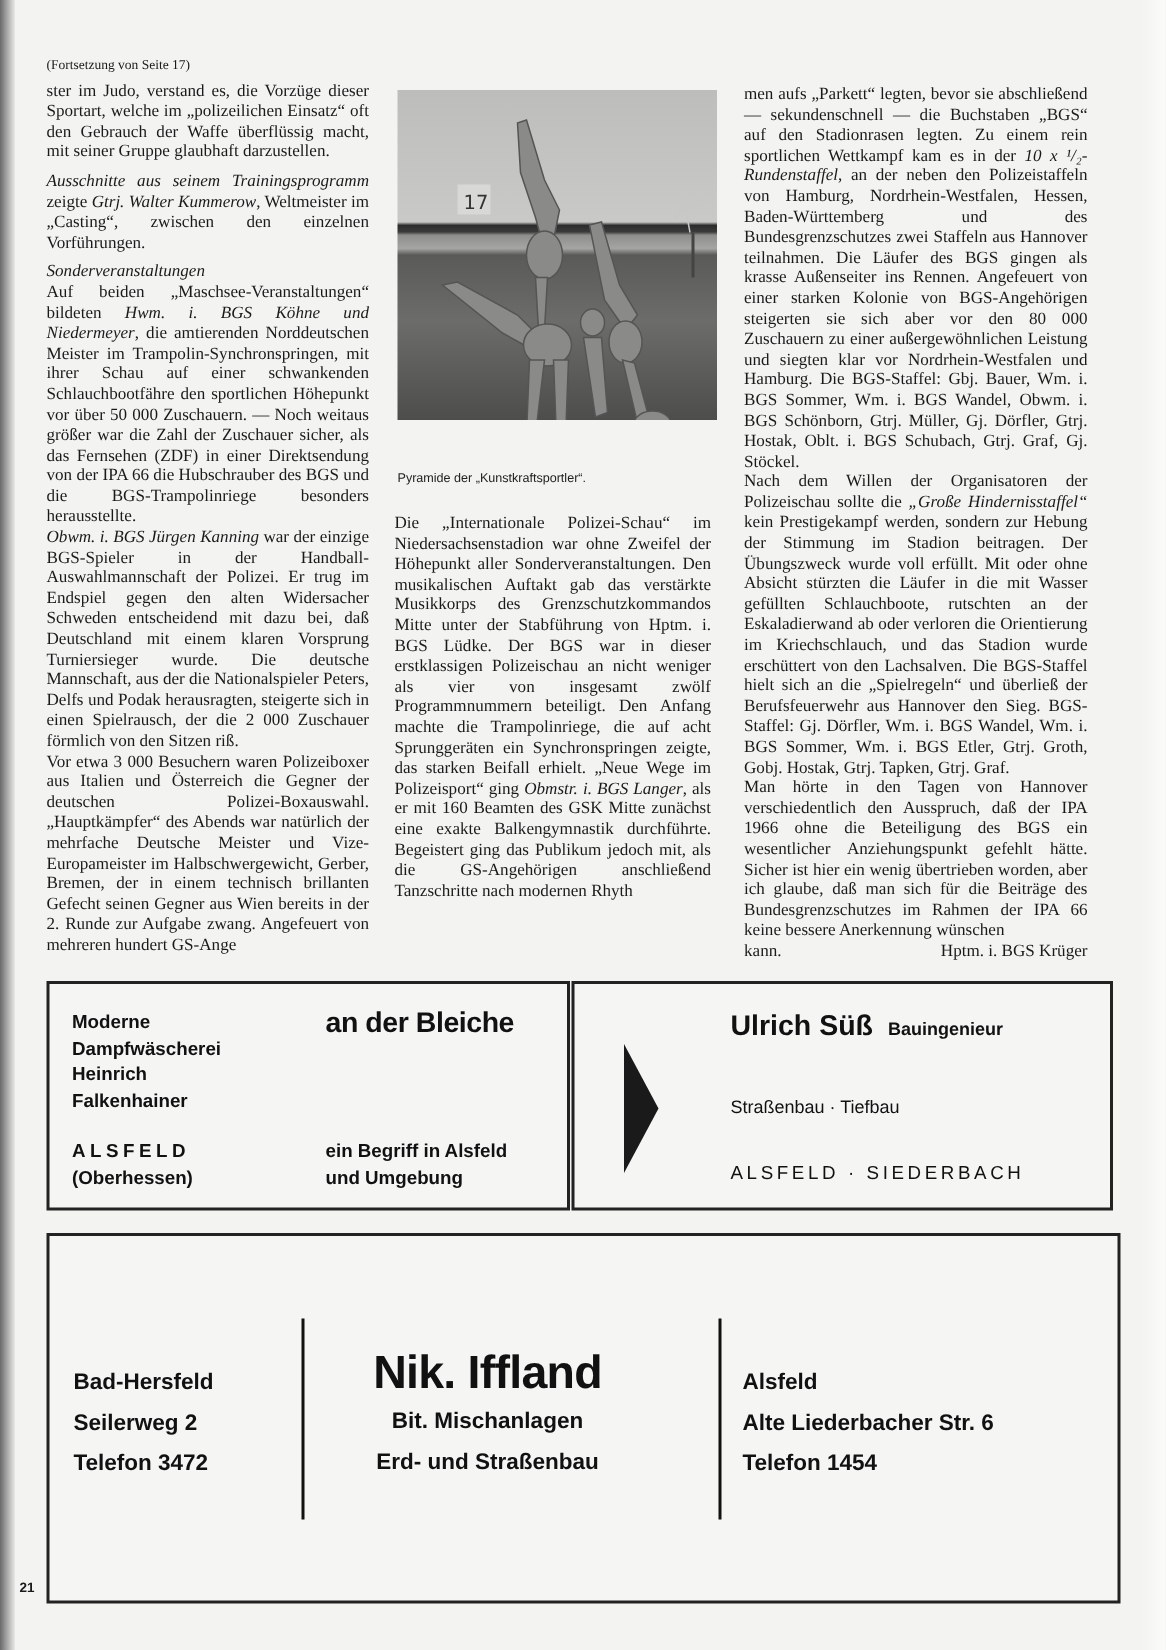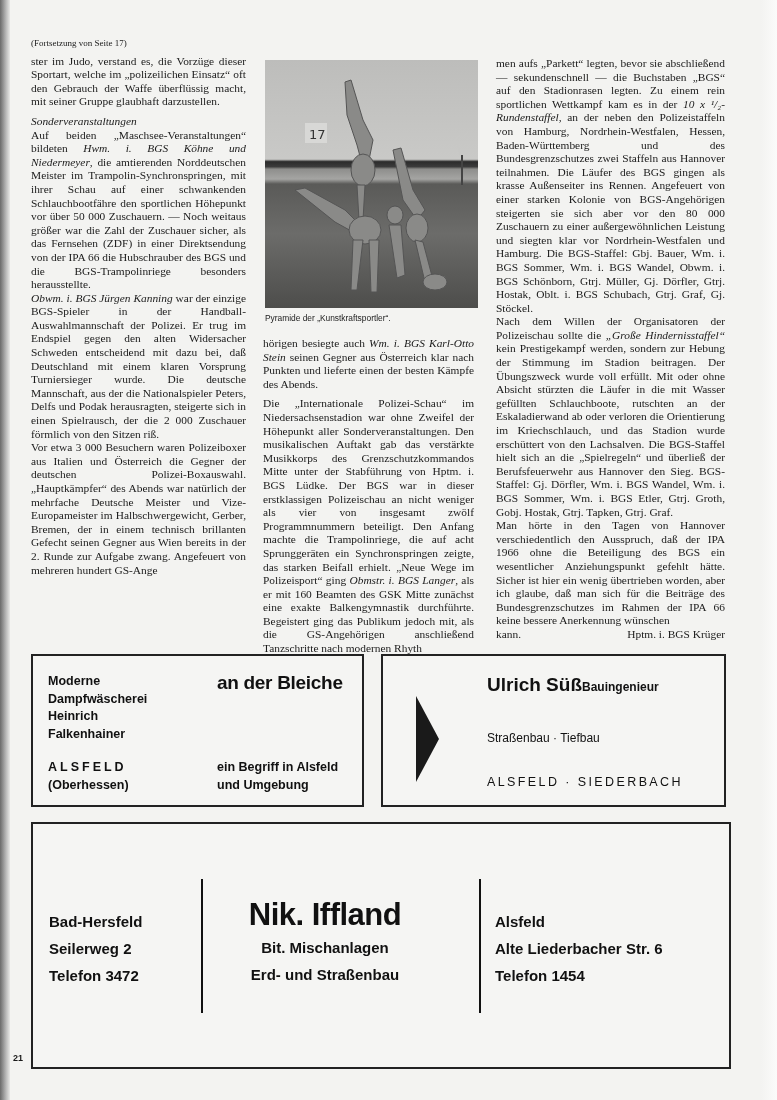--- a/index.html
+++ b/index.html
@@ -8,56 +8,57 @@
   .page-edge{position:absolute;right:0;top:0;width:16px;height:1100px;background:linear-gradient(to right,#f3f3f1,#fbfbfa);}
   .col{position:absolute;font-family:"Liberation Serif","DejaVu Serif",serif;font-size:11.4px;line-height:13.6px;text-align:justify;hyphens:manual;}
   .col p{margin:0;}
   .col p.gap{margin-top:6px;}
   .col1{left:31px;top:37px;width:215px;}
   .col2{left:263px;top:337px;width:211px;}
   .col3{left:496px;top:57px;width:229px;}
   .cont{font-size:9px;margin-bottom:4px !important;}
   .it{font-style:italic;}
   .sign{display:flex;justify-content:space-between;}
-  .photo{position:absolute;left:265px;top:60px;width:213px;height:248px;background:
+  .photo{position:absolute;left:265px;top:60px;width:213px;height:220px;background:
     linear-gradient(to bottom,#bdbdbb 0%,#c9c9c7 40%,#2c2c2c 41%,#3b3b3b 43%,#8e8e8c 44%,#a5a5a3 48%,#5a5a58 50%,#6c6c6a 70%,#4d4d4b 100%);overflow:hidden;}
   .photo svg{position:absolute;left:0;top:0;}
   .caption{position:absolute;left:265px;top:313px;font-family:"Liberation Sans","DejaVu Sans",sans-serif;font-size:8.4px;color:#222;}
-  .ad{position:absolute;border:2px solid #222;background:#f5f5f3;font-family:"Liberation Sans","DejaVu Sans",sans-serif;font-weight:bold;color:#111;}
+  .ad{position:absolute;border:2px solid #222;background:#f5f5f3;font-family:"Liberation Sans","DejaVu Sans",sans-serif;font-weight:bold;color:#111;padding-left:16px;}
   .ad1{left:31px;top:654px;width:329px;height:149px;}
   .ad2{left:381px;top:654px;width:341px;height:149px;}
   .ad3{left:31px;top:822px;width:696px;height:243px;}
   .a1-left{position:absolute;left:15px;top:17px;font-size:12.5px;line-height:17.5px;}
   .a1-name{position:absolute;left:184px;top:16px;font-size:19px;letter-spacing:-0.3px;text-align:center;}
   .a1-city{position:absolute;left:15px;top:102px;font-size:12.5px;line-height:18px;}
   .a1-city .spaced{letter-spacing:3px;}
   .a1-slogan{position:absolute;left:184px;top:102px;font-size:12.5px;line-height:18px;}
   .a2-arrow{position:absolute;left:33px;top:40px;width:0;height:0;border-top:43px solid transparent;border-bottom:43px solid transparent;border-left:23px solid #1a1a1a;}
   .a2-name{position:absolute;left:104px;top:18px;font-size:19px;}
-  .a2-name .title{font-size:12px;margin-left:0;}
+  .a2-name .title{font-size:12px;margin-left:10px;}
   .a2-trade{position:absolute;left:104px;top:75px;font-size:12px;font-weight:normal;}
   .a2-city{position:absolute;left:104px;top:119px;font-size:12.5px;font-weight:normal;letter-spacing:2.4px;}
   .a3-left{position:absolute;left:16px;top:84px;font-size:15px;line-height:27px;}
   .a3-div1{position:absolute;left:168px;top:55px;width:2px;height:134px;background:#111;}
   .a3-div2{position:absolute;left:446px;top:55px;width:2px;height:134px;background:#111;}
   .a3-mid{position:absolute;left:170px;top:72px;width:244px;text-align:center;}
   .a3-mid .big{font-size:31px;line-height:38px;letter-spacing:-0.5px;font-family:"Liberation Sans Narrow","Liberation Sans",sans-serif;}
   .a3-mid .sub{font-size:15px;line-height:27px;}
   .a3-right{position:absolute;left:462px;top:84px;font-size:15px;line-height:27px;}
   .pagenum{position:absolute;left:13px;top:1053px;font-family:"Liberation Sans","DejaVu Sans",sans-serif;font-size:9px;font-weight:bold;}
 </style>
 </head>
 <body>
 
 <div class="binding"></div>
 <div class="page-edge"></div>
 
 <div class="col col1">
   <p class="cont">(Fortsetzung von Seite 17)</p>
   <p>ster im Judo, verstand es, die Vorzüge dieser Sportart, welche im „polizeilichen Einsatz“ oft den Gebrauch der Waffe überflüssig macht, mit seiner Gruppe glaubhaft darzu­stellen.</p>
+  <p class="gap"><span class="it">Ausschnitte aus seinem Trainingsprogramm</span><span> zeigte </span><span class="it">Gtrj. Walter Kummerow</span><span>, Weltmeister im „Casting“, zwischen den einzelnen Vorführungen.</span></p>
   <p class="gap it">Sonderveranstaltungen</p>
   <p><span>Auf beiden „Maschsee-Veranstaltungen“ bildeten </span><span class="it">Hwm. i. BGS Köhne und Niedermeyer</span><span>, die amtierenden Norddeutschen Meister im Trampolin-Synchronspringen, mit ihrer Schau auf einer schwankenden Schlauchbootfähre den sportlichen Höhepunkt vor über 50 000 Zuschauern. — Noch weitaus größer war die Zahl der Zuschauer sicher, als das Fernsehen (ZDF) in einer Direktsendung von der IPA 66 die Hubschrauber des BGS und die BGS-Trampolinriege besonders herausstellte.</span></p>
   <p><span class="it">Obwm. i. BGS Jürgen Kanning</span><span> war der einzige BGS-Spieler in der Handball-Auswahlmannschaft der Polizei. Er trug im Endspiel gegen den alten Widersacher Schweden entscheidend mit dazu bei, daß Deutschland mit einem klaren Vorsprung Turniersieger wurde. Die deutsche Mannschaft, aus der die Nationalspieler Peters, Delfs und Podak herausragten, steigerte sich in einen Spielrausch, der die 2 000 Zuschauer förmlich von den Sitzen riß.</span></p>
   <p>Vor etwa 3 000 Besuchern waren Polizeiboxer aus Italien und Österreich die Gegner der deutschen Polizei-Boxauswahl. „Hauptkämpfer“ des Abends war natürlich der mehrfache Deutsche Meister und Vize-Europameister im Halbschwergewicht, Gerber, Bremen, der in einem technisch brillanten Gefecht seinen Gegner aus Wien bereits in der 2. Runde zur Aufgabe zwang. Angefeuert von mehreren hundert GS-Ange­</p>
 </div>
 
 <div class="photo">
   <svg width="213" height="248" viewBox="0 0 213 248">
     <rect x="40" y="63" width="22" height="20" fill="#d8d8d6"></rect>
     <text x="44" y="79" font-size="13" font-family="DejaVu Sans, sans-serif" fill="#333">17</text>
@@ -78,21 +79,20 @@
       <path d="M150 180 L158 182 L168 220 L160 222 Z"></path>
       <ellipse cx="170" cy="222" rx="12" ry="8"></ellipse>
       <ellipse cx="130" cy="155" rx="8" ry="9"></ellipse>
       <path d="M124 165 L136 165 L140 215 L132 218 Z"></path>
     </g>
   </svg>
 </div>
 <div class="caption">Pyramide der „Kunstkraftsportler“.</div>
 
 <div class="col col2">
-  <p><span>hörigen besiegte auch </span><span class="it">Wm. i. BGS Karl-Otto Stein</span><span> seinen Gegner aus Österreich klar nach Punkten und lieferte einen der besten Kämpfe des Abends.</span></p>
   <p class="gap"><span>Die „Internationale Polizei-Schau“ im Niedersachsenstadion war ohne Zweifel der Höhepunkt aller Sonderveranstaltungen. Den musikalischen Auftakt gab das verstärkte Musikkorps des Grenzschutzkommandos Mitte unter der Stabführung von Hptm. i. BGS Lüdke. Der BGS war in dieser erstklassigen Polizeischau an nicht weniger als vier von insgesamt zwölf Programmnummern beteiligt. Den Anfang machte die Trampolinriege, die auf acht Sprunggeräten ein Synchronspringen zeigte, das starken Beifall erhielt. „Neue Wege im Polizeisport“ ging </span><span class="it">Obmstr. i. BGS Langer</span><span>, als er mit 160 Beamten des GSK Mitte zunächst eine exakte Balkengymnastik durchführte. Begeistert ging das Publikum jedoch mit, als die GS-Angehörigen anschließend Tanzschritte nach modernen Rhyth­</span></p>
 </div>
 
 <div class="col col3">
   <p><span>men aufs „Parkett“ legten, bevor sie abschließend — sekundenschnell — die Buchstaben „BGS“ auf den Stadionrasen legten. Zu einem rein sportlichen Wettkampf kam es in der </span><span class="it">10 x ¹/₂-Rundenstaffel</span><span>, an der neben den Polizeistaffeln von Hamburg, Nordrhein-Westfalen, Hessen, Baden-Württemberg und des Bundesgrenzschutzes zwei Staffeln aus Hannover teilnahmen. Die Läufer des BGS gingen als krasse Außenseiter ins Rennen. Angefeuert von einer starken Kolonie von BGS-Angehörigen steigerten sie sich aber vor den 80 000 Zuschauern zu einer außergewöhnlichen Leistung und siegten klar vor Nordrhein-Westfalen und Hamburg. Die BGS-Staffel: Gbj. Bauer, Wm. i. BGS Sommer, Wm. i. BGS Wandel, Obwm. i. BGS Schönborn, Gtrj. Müller, Gj. Dörfler, Gtrj. Hostak, Oblt. i. BGS Schubach, Gtrj. Graf, Gj. Stöckel.</span></p>
   <p><span>Nach dem Willen der Organisatoren der Polizeischau sollte die </span><span class="it">„Große Hindernisstaffel“</span><span> kein Prestigekampf werden, sondern zur Hebung der Stimmung im Stadion beitragen. Der Übungszweck wurde voll erfüllt. Mit oder ohne Absicht stürzten die Läufer in die mit Wasser gefüllten Schlauchboote, rutschten an der Eskaladierwand ab oder verloren die Orientierung im Kriechschlauch, und das Stadion wurde erschüttert von den Lachsalven. Die BGS-Staffel hielt sich an die „Spielregeln“ und überließ der Berufsfeuerwehr aus Hannover den Sieg. BGS-Staffel: Gj. Dörfler, Wm. i. BGS Wandel, Wm. i. BGS Sommer, Wm. i. BGS Etler, Gtrj. Groth, Gobj. Hostak, Gtrj. Tapken, Gtrj. Graf.</span></p>
   <p>Man hörte in den Tagen von Hannover verschiedentlich den Ausspruch, daß der IPA 1966 ohne die Beteiligung des BGS ein wesentlicher Anziehungspunkt gefehlt hätte. Sicher ist hier ein wenig übertrieben worden, aber ich glaube, daß man sich für die Beiträge des Bundesgrenzschutzes im Rahmen der IPA 66 keine bessere Anerkennung wünschen</p>
   <p class="sign">
       <span>kann.</span>
       <span>Hptm. i. BGS Krüger</span>

